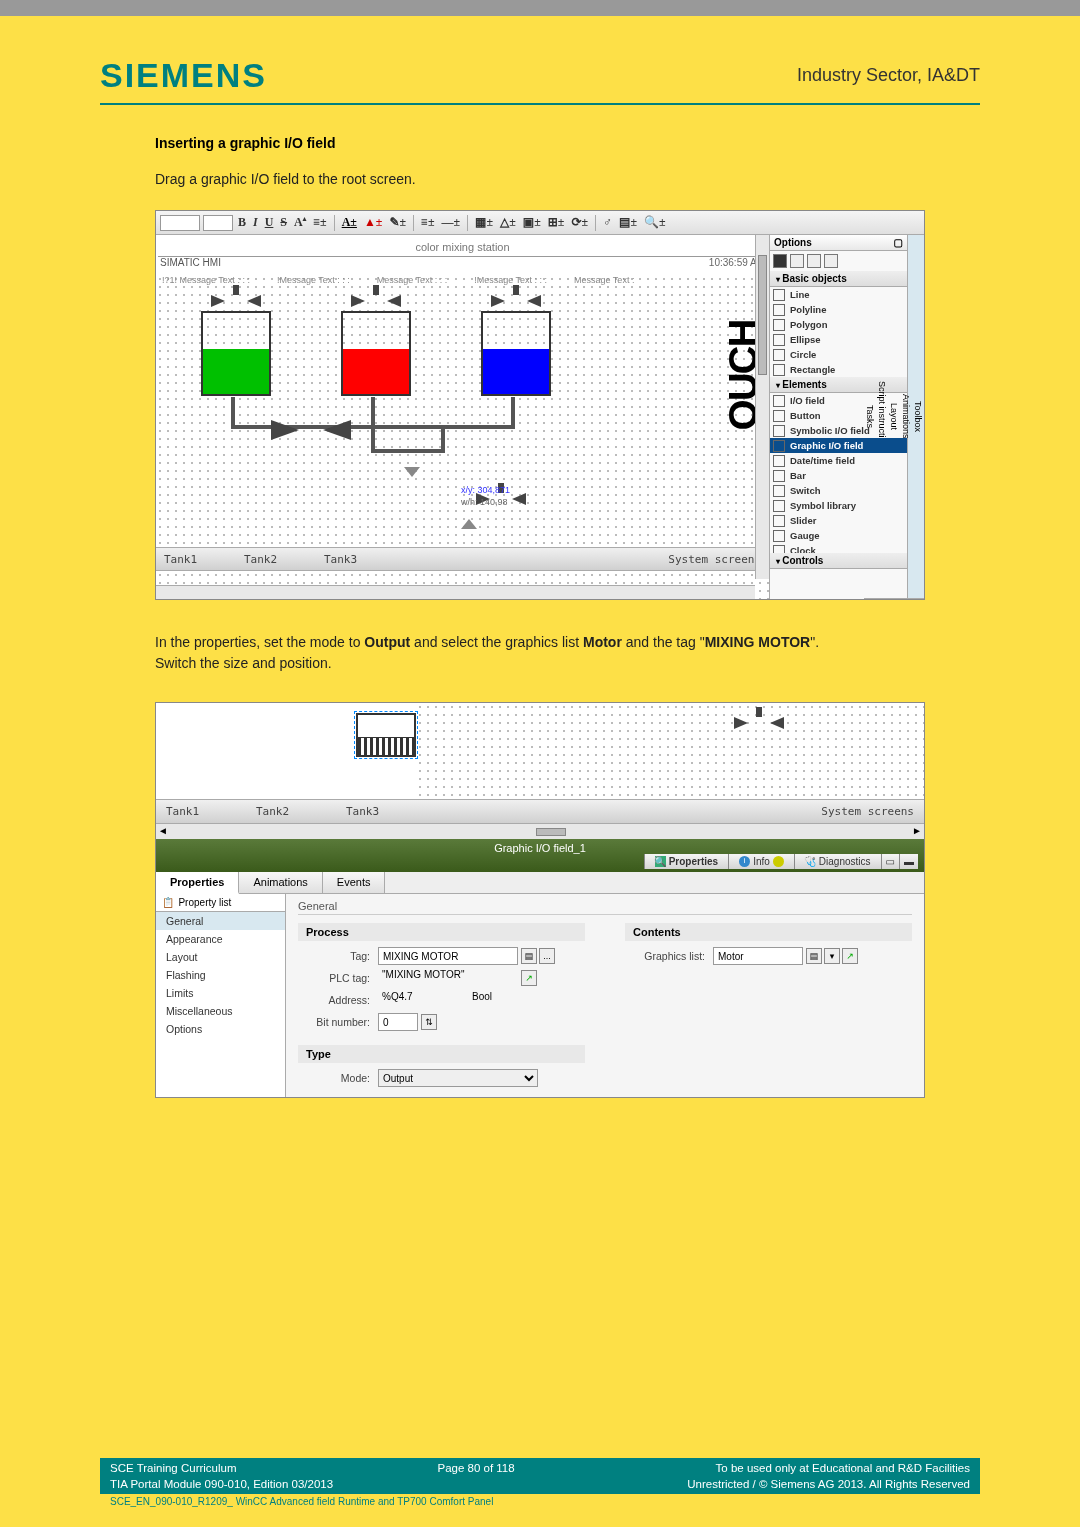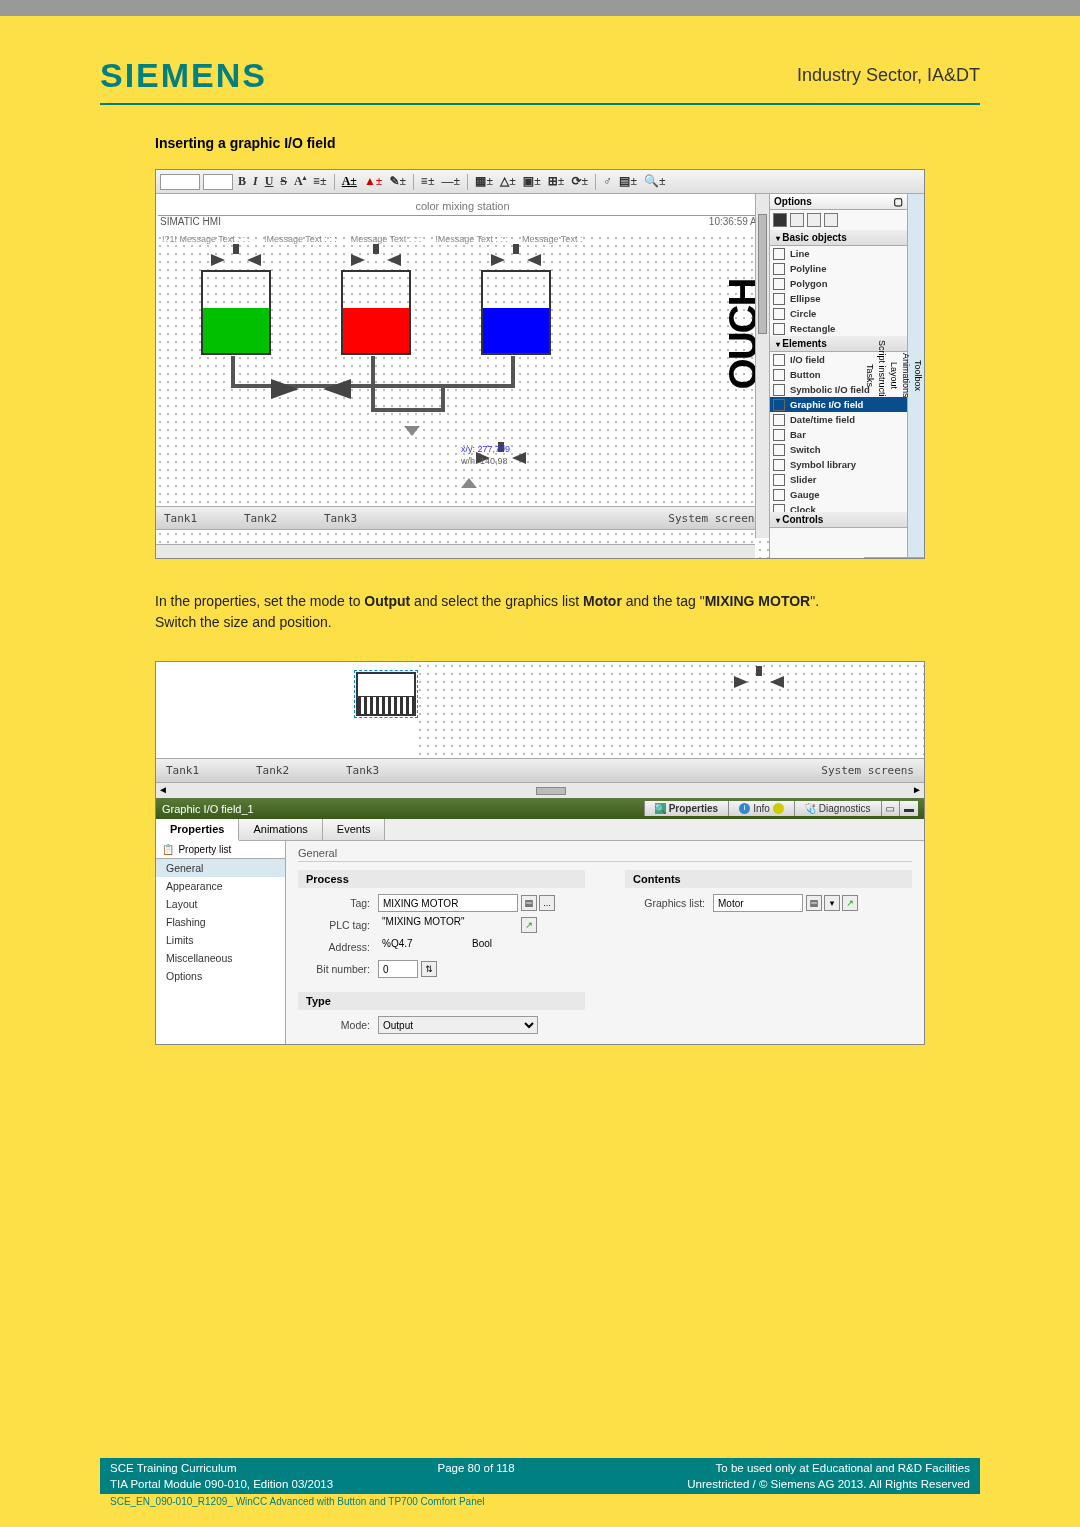--- a/index.html
+++ b/index.html
@@ -18,21 +18,21 @@
   .ss1-toolbar { height: 24px; background: linear-gradient(#f5f5f5,#e0e0e0); border-bottom: 1px solid #aaa; display: flex; align-items: center; padding: 0 4px; gap: 3px; }
   .tb-box { width: 40px; height: 16px; border: 1px solid #999; background: #fff; }
   .tb-sep { width: 1px; height: 16px; background: #aaa; margin: 0 2px; }
   .tb-btn { font-family: serif; font-size: 12px; font-weight: bold; color: #333; padding: 0 2px; }
   .ss1-main { display: flex; height: calc(100% - 24px); }
   .ss1-canvas { flex: 1; position: relative; background: #fff; border-right: 1px solid #aaa; overflow: hidden; }
   .canvas-grid { position: absolute; top: 40px; left: 0; right: 0; bottom: 0; background-image: radial-gradient(#bbb 1px, transparent 1px); background-size: 8px 8px; }
   .canvas-title-bar { position: absolute; top: 2px; left: 2px; right: 2px; height: 20px; border-bottom: 1px solid #999; text-align: center; font-size: 11px; color: #777; line-height: 20px; }
   .canvas-time { position: absolute; top: 22px; right: 4px; font-size: 10px; color: #666; }
   .canvas-hmi-lbl { position: absolute; top: 22px; left: 4px; font-size: 10px; color: #555; }
-  .msg-row { position: absolute; top: 40px; left: 0; right: 0; height: 14px; font-size: 9px; color: #888; display: flex; gap: 14px; padding-left: 6px; }
+  .msg-row { position: absolute; top: 40px; left: 0; right: 0; height: 14px; font-size: 9px; color: #888; display: flex; gap: 27px; padding-left: 6px; }
   .tank { position: absolute; width: 80px; }
   .valve { width: 70px; height: 20px; position: relative; margin-left: 5px; }
   .valve::before, .valve::after { content:''; position:absolute; top:4px; width:0; height:0; border-top: 6px solid transparent; border-bottom: 6px solid transparent; }
   .valve::before { left: 10px; border-left: 14px solid #444; }
   .valve::after { right: 10px; border-right: 14px solid #444; }
   .valve-stem { position:absolute; top:-6px; left:32px; width:6px; height:10px; background:#444; }
   .tank-body { width: 70px; height: 85px; border: 2px solid #333; margin-left: 5px; position: relative; }
   .tank-fill { position:absolute; bottom:0; left:0; right:0; }
   .pipe { position:absolute; background:#555; }
   .big-valve { position:absolute; width: 120px; height: 40px; }
@@ -64,21 +64,21 @@
   
   .screenshot2 { margin-left: 55px; width: 770px; border:1px solid #888; margin-top: 28px; }
   .ss2-top { height: 120px; position: relative; background:#fff; overflow:hidden; }
   .ss2-grid { position:absolute; top:0; left:260px; right:0; bottom:24px; background-image: radial-gradient(#bbb 1px, transparent 1px); background-size: 8px 8px; }
   .ss2-elem { position:absolute; top:10px; left:200px; width:60px; height:44px; border:2px solid #333; }
   .ss2-elem-fill { position:absolute; bottom:0; left:0; right:0; height:18px; background: repeating-linear-gradient(90deg,#333 0,#333 3px,#fff 3px,#fff 6px); border-top:1px solid #333; }
   .ss2-valve { position:absolute; top:10px; right:130px; }
   .ss2-labels { position:absolute; bottom:0; left:0; right:0; height:24px; background: linear-gradient(#f0f0f0,#d0d0d0); border-top:1px solid #aaa; display:flex; align-items:center; padding:0 10px; font-size:11px; color:#444; font-family:monospace; }
   .ss2-scrollh { height: 16px; background:#e8e8e8; border-top:1px solid #aaa; position:relative; }
   .ss2-inspector { }
-  .insp-title { background: linear-gradient(#5a7a3a,#3a5a1a); color:#fff; padding: 3px 6px; font-size: 11px; display:flex; align-items:center; }
+  .insp-title { background: linear-gradient(#5a7a3a,#3a5a1a); color:#fff; padding: 3px 6px; font-size: 11px; display:flex; align-items:center;flex-direction:column; }
   .insp-tabs-r { margin-left:auto; display:flex; gap: 0; }
   .insp-tab-r { background: linear-gradient(#f5f5f5,#d5d5d5); color:#333; padding: 2px 10px; font-size: 10px; border-left: 1px solid #888; display: inline-flex; align-items: center; gap: 3px; }
   .insp-tab-r .ico { width:11px; height:11px; display:inline-block; }
   .insp-tabs { background:#eee; border-bottom:1px solid #aaa; display:flex; }
   .insp-tab { padding: 4px 14px; font-size: 11px; border-right:1px solid #aaa; background: linear-gradient(#f8f8f8,#e0e0e0); }
   .insp-tab.active { background:#fff; font-weight:bold; border-bottom:2px solid #fff; margin-bottom:-1px; }
   .insp-body { display:flex; min-height: 190px; background:#f5f5f5; }
   .insp-left { width: 130px; border-right:1px solid #aaa; background:#fff; }
   .insp-left-hdr { padding:3px 6px; font-size:10px; border-bottom:1px solid #aaa; display:flex; align-items:center; gap:4px; }
   .insp-left-item { padding:3px 10px; font-size:10.5px; color:#333; }
@@ -103,20 +103,21 @@
 <body>
 
 <div class="page">
   <div class="content">
     <div class="header">
       <div class="logo">SIEMENS</div>
       <div class="sector">Industry Sector, IA&amp;DT</div>
     </div>
 
     <div class="section-title">Inserting a graphic I/O field</div>
+    <div class="body-text">Drag a graphic I/O field to the root screen.</div>
 
     <div class="screenshot1">
       <div class="ss1-toolbar">
         <div class="tb-box"></div>
         <div class="tb-box" style="width:30px"></div>
         <span class="tb-btn">B</span>
         <span class="tb-btn" style="font-style:italic">I</span>
         <span class="tb-btn" style="text-decoration:underline">U</span>
         <span class="tb-btn" style="text-decoration:line-through">S</span>
         <span class="tb-btn">A<sup style="font-size:7px">▴</sup></span>
@@ -187,21 +188,21 @@
           <div class="pipe" style="top:194px; left:215px; width:4px; height:20px"></div>
           <div class="pipe" style="top:194px; left:285px; width:4px; height:20px"></div>
           <div class="pipe" style="top:214px; left:215px; width:74px; height:4px"></div>
 
           <div style="position:absolute; top:232px; left:248px; width:0;height:0; border-left:8px solid transparent; border-right:8px solid transparent; border-top:10px solid #888;"></div>
 
           <div style="position:absolute; top:254px; left:280px; width:120px; height:78px;">
             <div class="valve" style="margin-left:30px">
                 <div class="valve-stem"></div>
               </div>
-            <div class="coords" style="top:-4px; left:25px; color:#33f">x/y: 277,709</div>
+            <div class="coords" style="top:-4px; left:25px; color:#33f">x/y: 304,871</div>
             <div class="coords" style="top:8px; left:25px; color:#666">w/h: 140,98</div>
           </div>
           <div style="position:absolute; top:284px; left:305px; width:0;height:0; border-left:8px solid transparent; border-right:8px solid transparent; border-bottom:10px solid #888;"></div>
 
           <div class="touch-ribbon">
             <div class="touch-txt">OUCH</div>
           </div>
 
           <div class="tank-labels">
             <span style="width:80px">Tank1</span>
@@ -394,15 +395,15 @@
     <div class="footer-bar">
       <span>SCE Training Curriculum</span>
       <span>Page 80 of 118</span>
       <span>To be used only at Educational and R&amp;D Facilities</span>
     </div>
     <div class="footer-bar" style="padding-top:0">
       <span>TIA Portal Module 090-010, Edition 03/2013</span>
       <span></span>
       <span>Unrestricted / © Siemens AG 2013. All Rights Reserved</span>
     </div>
-    <div class="footer-sub">SCE_EN_090-010_R1209_ WinCC Advanced with Button and TP700 Comfort Panel</div>
+    <div class="footer-sub">SCE_EN_090-010_R1209_ WinCC Advanced field Runtime and TP700 Comfort Panel</div>
   </div>
 </div>
 
 </body></html>

